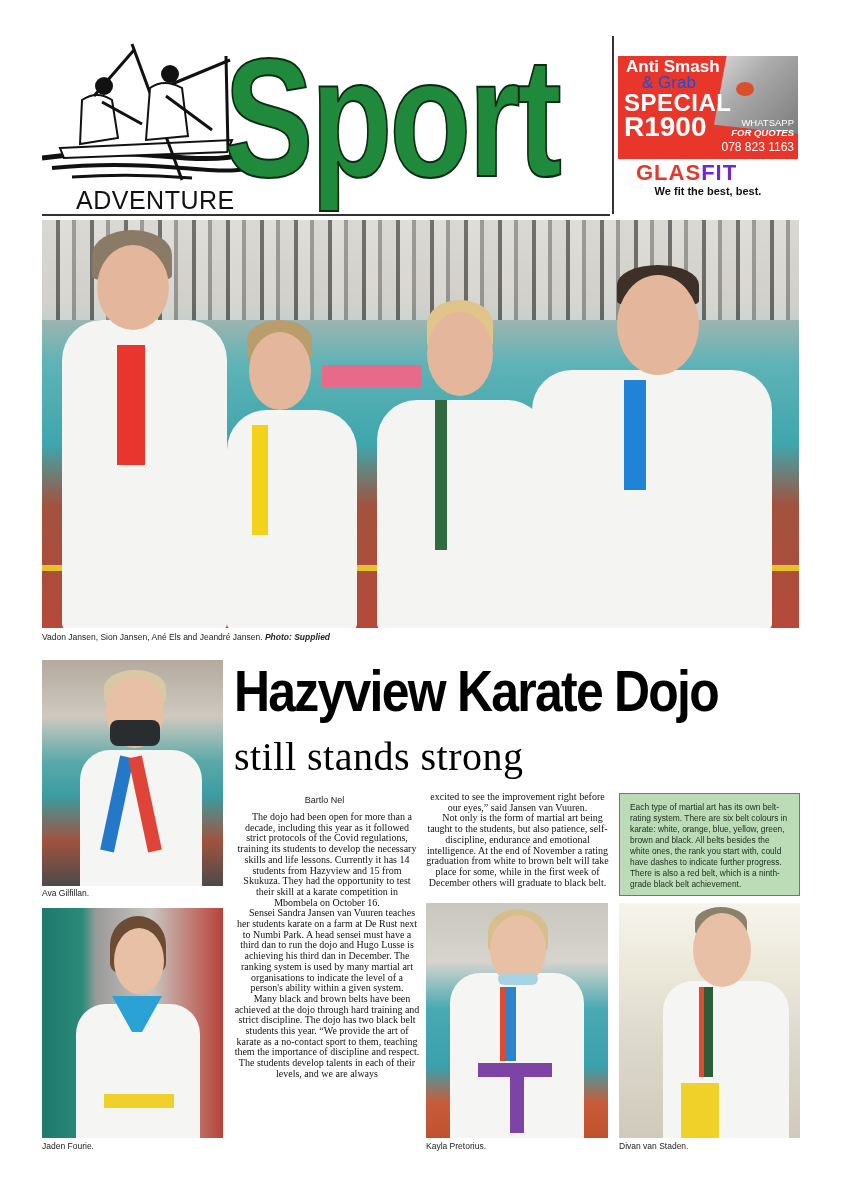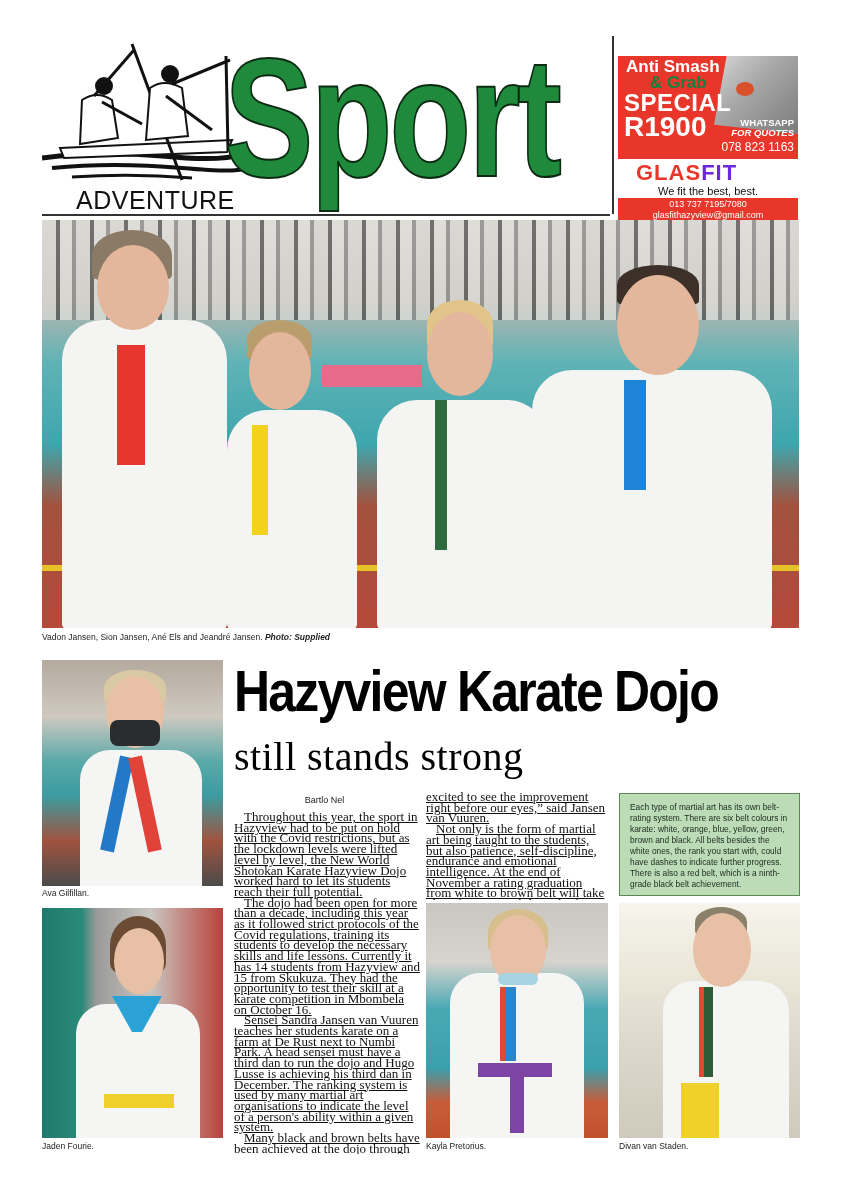--- a/index.html
+++ b/index.html
@@ -17,30 +17,30 @@
   .masthead-rule { position: absolute; left: 42px; top: 214px; width: 568px; height: 1.5px; background: #333; }
   .masthead-vrule { position: absolute; left: 612px; top: 36px; width: 1.5px; height: 178px; background: #333; }
 
   
   .ad { position: absolute; left: 618px; top: 40px; width: 180px; height: 166px; background: #fff; overflow: hidden; margin-top: 16px; }
   .ad-top { position: absolute; left: 0; top: 0; width: 180px; height: 103px; background: #e8362a; }
   .ad-photo { position: absolute; left: 96px; top: 0; width: 84px; height: 78px;
     background: linear-gradient(135deg, #d9d9d9 0%, #a9a9a9 40%, #7b7b7b 100%); clip-path: polygon(15% 0,100% 0,100% 100%,0 88%); }
   .ad-hand { position: absolute; left: 118px; top: 26px; width: 18px; height: 14px; background: #d8512c; border-radius: 50%; }
   .ad-line1 { position: absolute; left: 8px; top: 2px; font-weight: bold; font-size: 17px; color: #fff; line-height: 17px; }
-  .ad-line2 { position: absolute; left: 32px; top: 18px; font-weight: bold; font-size: 17px; color: #15803d; line-height: 17px; }
+  .ad-line2 { position: absolute; left: 24px; top: 18px; font-weight: normal; font-size: 17px; color: #1d4ed8; line-height: 17px; }
   .ad-special { position: absolute; left: 6px; top: 35px; font-weight: bold; font-size: 24px; color: #fff; line-height: 24px; letter-spacing: 0.5px; }
   .ad-price { position: absolute; left: 6px; top: 57px; font-weight: bold; font-size: 28px; color: #fff; line-height: 28px; }
-  .ad-wa1 { position: absolute; right: 4px; top: 62px; font-weight: bold; font-size: 9.5px; color: #fff; line-height: 10px; text-align: right; }
+  .ad-wa1 { position: absolute; right: 4px; top: 62px; font-weight: normal; font-size: 9.5px; color: #fff; line-height: 10px; text-align: right; }
   .ad-wa2 { position: absolute; right: 4px; top: 72px; font-weight: bold; font-size: 9.5px; color: #fff; line-height: 10px; text-align: left; font-style: italic; }
   .ad-phone { position: absolute; right: 4px; top: 85px; font-weight: normal; font-size: 12px; color: #fff; line-height: 13px; }
   .ad-brand { position: absolute; left: 18px; top: 104px; font-weight: bold; font-size: 22px; letter-spacing: 1px; line-height: 26px; }
   .ad-brand .glas { color: #e8362a; }
   .ad-brand .fit { color: #6d28d9; font-style: normal; }
-  .ad-tagline { position: absolute; left: 0; width: 180px; top: 129px; text-align: center; font-weight: normal; font-size: 11px; color: #111; }
+  .ad-tagline { position: absolute; left: 0; width: 180px; top: 129px; text-align: center; font-weight: bold; font-size: 11px; color: #111; }
   .ad-contact { position: absolute; left: 0; top: 142px; width: 180px; height: 24px; background: #e8362a; color: #fff; text-align: center; font-size: 9px; line-height: 11px; padding-top: 1px; }
 
   
   .main-photo { position: absolute; left: 42px; top: 220px; width: 757px; height: 408px; overflow: hidden;
     background: linear-gradient(180deg, #c9c7c2 0%, #b8b5ae 20%, #5fb3b6 35%, #3ea6ad 55%, #a2523e 70%, #b5493a 100%); }
   .mp-crowd { position: absolute; left: 0; top: 0; width: 100%; height: 100px;
     background: repeating-linear-gradient(90deg, #e8e6e2 0 14px, #2a2a2a 14px 18px, #f2f0ec 18px 30px, #777 30px 34px); opacity: 0.55; }
   .mp-pinkmat { position: absolute; left: 280px; top: 145px; width: 100px; height: 22px; background: #e86a8a; }
   .mp-yellowline { position: absolute; left: 0; top: 345px; width: 100%; height: 6px; background: #e5c228; }
   .mp-kid { position: absolute; background: #f4f4f2; border-radius: 40px 40px 6px 6px; }
@@ -68,21 +68,21 @@
 
   
   .headline { position: absolute; left: 234px; top: 660px; width: 566px; font-family: "Liberation Sans", sans-serif;
     font-weight: bold; font-size: 58px; line-height: 62px; color: #000; letter-spacing: -2px;
     transform: scaleX(0.86); transform-origin: left top; white-space: nowrap; }
   .subhead { position: absolute; left: 234px; top: 727px; font-family: Liberation Serif, serif;
     font-size: 40px; line-height: 60px; color: #000; letter-spacing: 0.5px; white-space: nowrap; }
 
   
   .byline { position: absolute; left: 232px; top: 795px; width: 185px; text-align: center; font-size: 9px; color: #222; }
-  .col { position: absolute; font-family: "Liberation Serif", serif; font-size: 13px; line-height: 10.7px; color: #111; text-align: left; text-decoration: underline; }
+  .col { position: absolute; font-family: "Liberation Serif", serif; font-size: 10px; line-height: 10.7px; color: #111; text-align: center; }
   .col p { text-indent: 10px; }
   .col p.noindent { text-indent: 0; }
   .col1 { left: 234px; top: 812px; width: 186px; height: 342px; overflow: hidden; }
   .col2 { left: 426px; top: 792px; width: 183px; height: 108px; overflow: hidden; }
 
   
   .factbox { position: absolute; left: 619px; top: 793px; width: 181px; height: 103px; background: #bcdcb8;
     border: 1.5px solid #5a8a52; padding: 8px 9px 0 10px; font-family: "Liberation Sans", sans-serif; font-size: 8.4px; line-height: 11px; color: #1b2a1b; }
 </style>
 </head>
@@ -122,24 +122,20 @@
   <div class="ad-hand"></div>
   <div class="ad-line1">Anti Smash</div>
   <div class="ad-line2">&amp; Grab</div>
   <div class="ad-special">SPECIAL</div>
   <div class="ad-price">R1900</div>
   <div class="ad-wa1">WHATSAPP</div>
   <div class="ad-wa2">FOR QUOTES</div>
   <div class="ad-phone">078 823 1163</div>
   <div class="ad-brand"><span class="glas">GLAS</span><span class="fit">FIT</span></div>
   <div class="ad-tagline">We fit the best, best.</div>
-  <div class="ad-contact">
-    <div>013 737 7195/7080</div>
-    <div>glasfithazyview@gmail.com</div>
-  </div>
 </div>
 
 <div class="main-photo">
   <div class="mp-crowd"></div>
   <div class="mp-pinkmat"></div>
   <div class="mp-yellowline"></div>
 
   <div class="mp-kid" style="left:20px;top:100px;width:165px;height:310px;"></div>
   <div class="mp-hair" style="left:50px;top:10px;width:80px;height:50px;background:#8a7a66;"></div>
   <div class="mp-head" style="left:55px;top:25px;width:72px;height:85px;"></div>
@@ -183,21 +179,20 @@
   <div class="band" style="left:62px;top:186px;width:70px;height:14px;background:#f0d12c;"></div>
 </div>
 <div class="caption" style="left:42px;top:1141px;">Jaden Fourie.</div>
 
 <div class="headline">Hazyview Karate Dojo</div>
 <div class="subhead">still stands strong</div>
 
 <div class="byline">Bartlo Nel</div>
 
 <div class="col col1">
-  <p>Throughout this year, the sport in Hazyview had to be put on hold with the Covid restrictions, but as the lockdown levels were lifted level by level, the New World Shotokan Karate Hazyview Dojo worked hard to let its students reach their full potential.</p>
   <p>The dojo had been open for more than a decade, including this year as it followed strict protocols of the Covid regulations, training its students to develop the necessary skills and life lessons. Currently it has 14 students from Hazyview and 15 from Skukuza. They had the opportunity to test their skill at a karate competition in Mbombela on October 16.</p>
   <p>Sensei Sandra Jansen van Vuuren teaches her students karate on a farm at De Rust next to Numbi Park. A head sensei must have a third dan to run the dojo and Hugo Lusse is achieving his third dan in December. The ranking system is used by many martial art organisations to indicate the level of a person's ability within a given system.</p>
   <p>Many black and brown belts have been achieved at the dojo through hard training and strict discipline. The dojo has two black belt students this year. “We provide the art of karate as a no-contact sport to them, teaching them the importance of discipline and respect. The students develop talents in each of their levels, and we are always</p>
 </div>
 
 <div class="col col2">
   <p class="noindent">excited to see the improvement right before our eyes,” said Jansen van Vuuren.</p>
   <p>Not only is the form of martial art being taught to the students, but also patience, self-discipline, endurance and emotional intelligence. At the end of November a rating graduation from white to brown belt will take place for some, while in the first week of December others will graduate to black belt.</p>
 </div>
 

